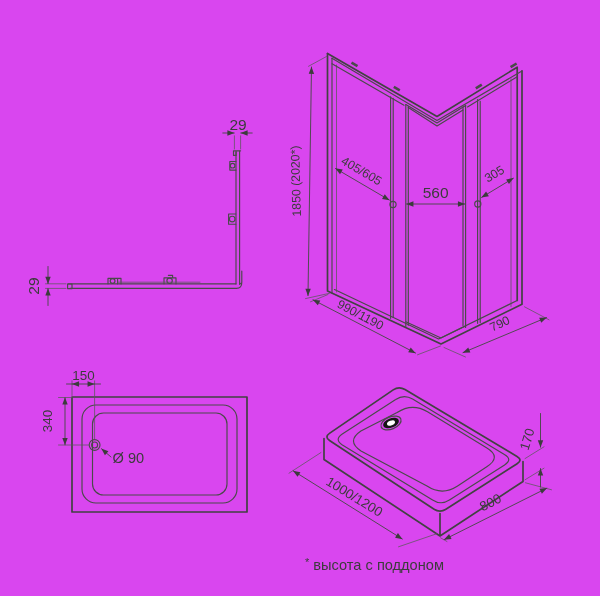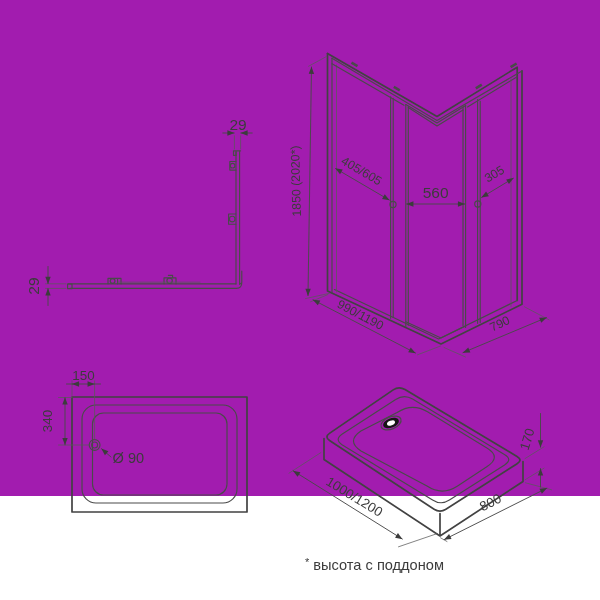--- a/index.html
+++ b/index.html
@@ -1,16 +1,16 @@
 <!DOCTYPE html>
 <html><head>
 <meta charset="utf-8">
 <style>
   html,body{margin:0;padding:0;background:#fff;width:600px;height:600px;overflow:hidden}
-  #stage{width:600px;height:496px;position:relative;background:#a21caf}
+  #stage{width:600px;height:596px;position:relative;background:#d946ef}
   svg{display:block}
   svg text{font-family:"Liberation Sans", sans-serif;fill:#3c3c3c}
   .ln{stroke:#4a4a4a;fill:none;stroke-width:1.15;stroke-linecap:round;stroke-linejoin:round}
   .ln2{stroke:#424242;fill:none;stroke-width:1.7;stroke-linecap:round;stroke-linejoin:round}
   .thin{stroke:#5a5a5a;fill:none;stroke-width:0.75;stroke-linecap:round}
   .dim{stroke:#4a4a4a;fill:none;stroke-width:0.95;stroke-linecap:round}
   .bump{stroke:#4a4a4a;fill:none;stroke-width:2.6;stroke-linecap:butt}
 </style>
 </head>
 <body>

